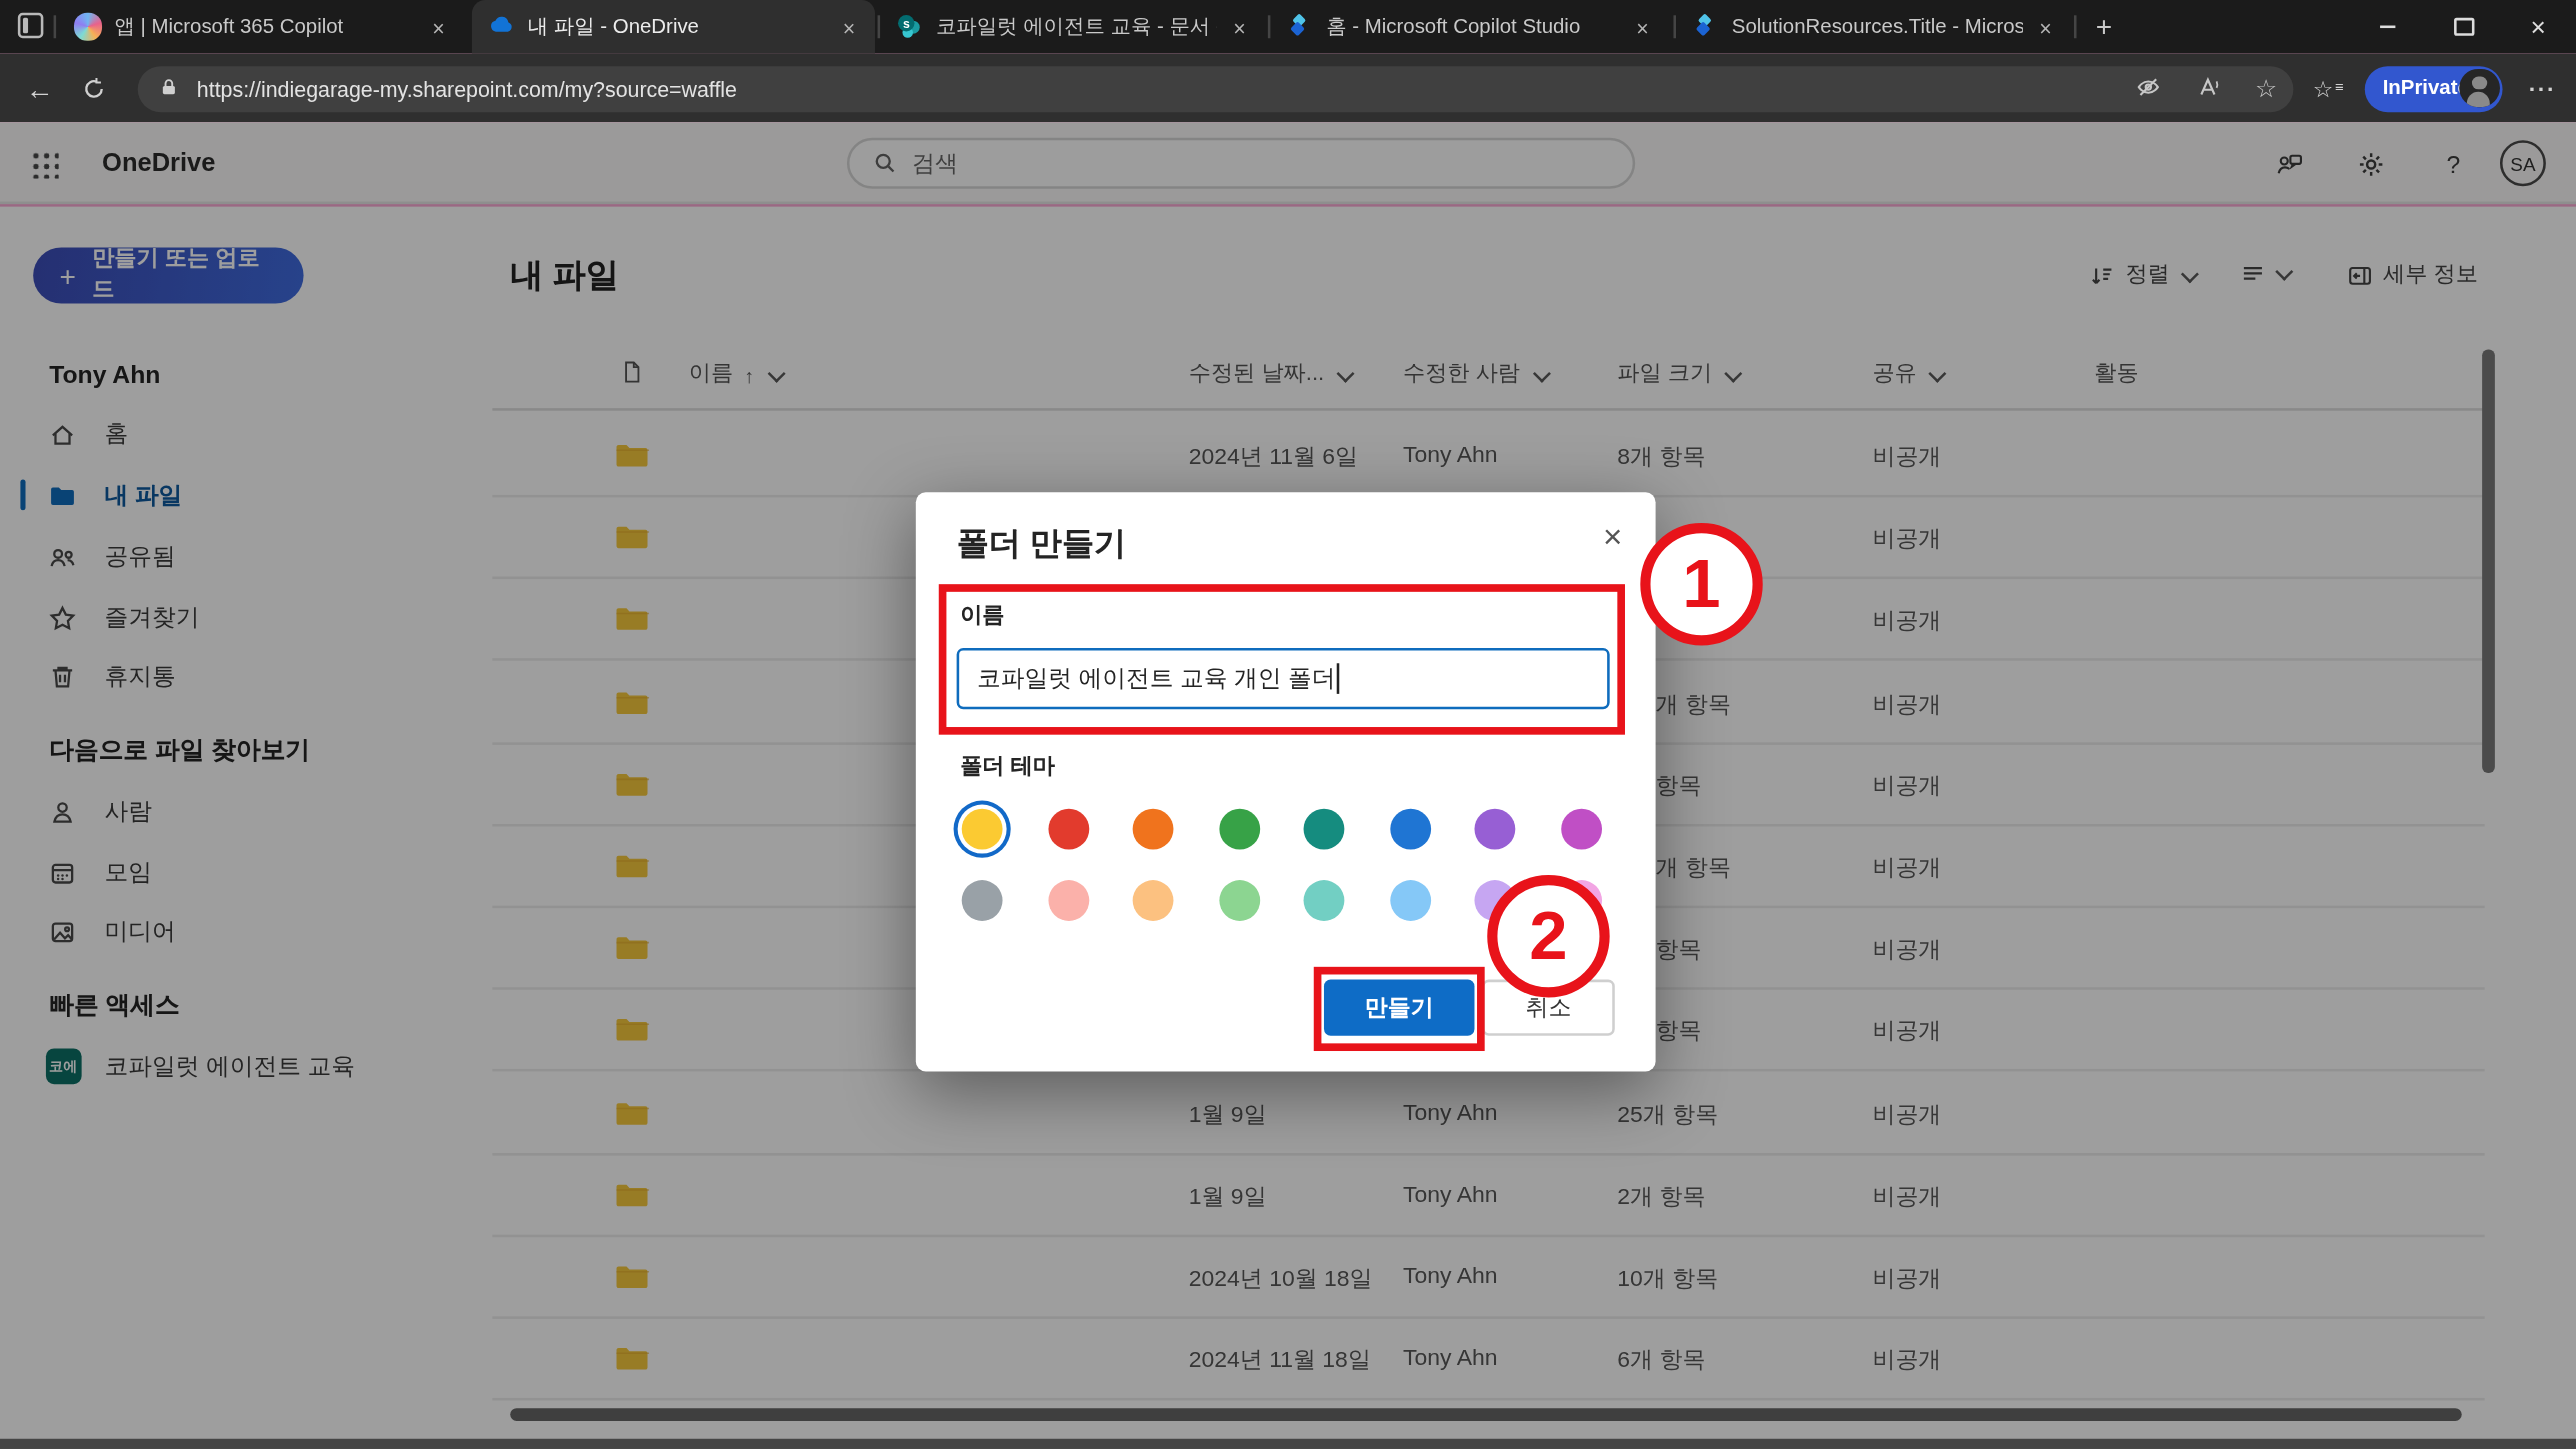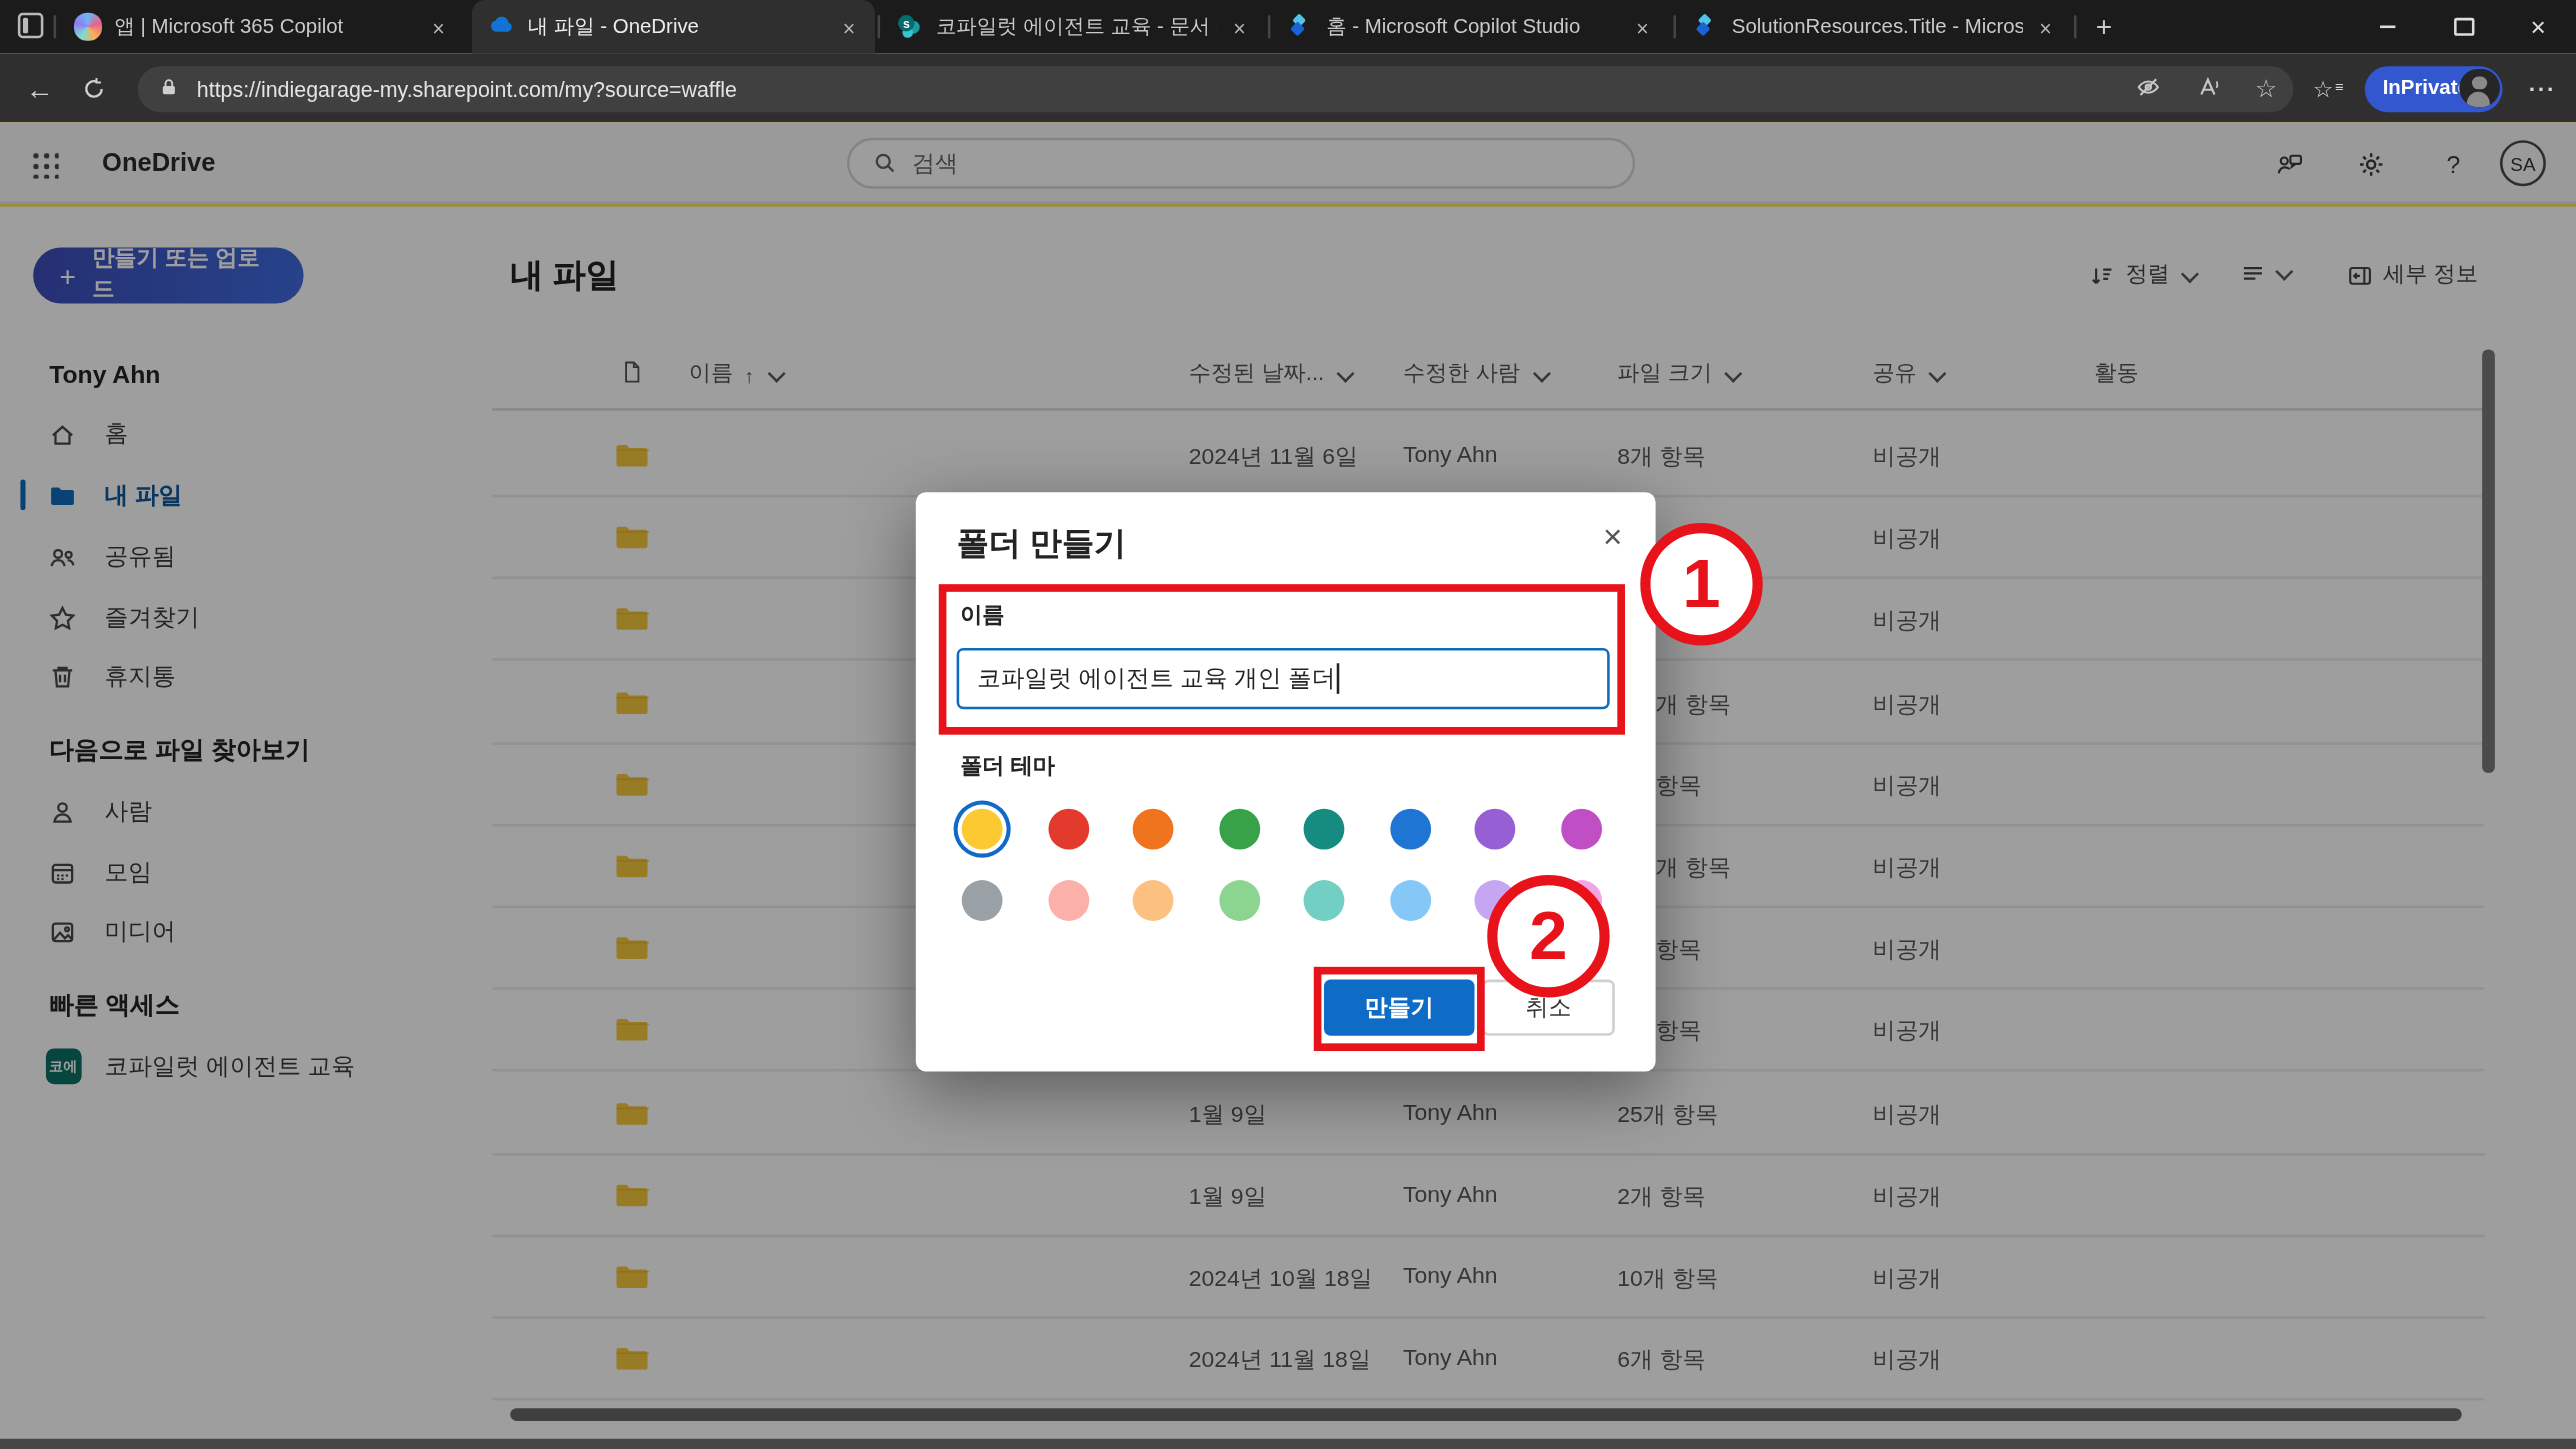--- a/index.html
+++ b/index.html
@@ -1,16 +1,16 @@
 <!DOCTYPE html>
 <html style="font-size:10.3px"><head>
 <meta charset="utf-8">
 <style>
   html,body{margin:0;padding:0;background:#111;}
-  #stage{position:relative;width:2576px;height:1449px;overflow:hidden;background:#fde047;}
+  #stage{position:relative;width:2576px;height:1449px;overflow:hidden;background:#f9a8d4;}
   #app{position:absolute;left:0;top:0;width:1010px;height:568px;transform:scale(2.551);transform-origin:0 0;
        font-family:"Liberation Sans","DejaVu Sans",sans-serif;-webkit-font-smoothing:antialiased;}
   
   .tabbar{position:absolute;left:0;top:0;width:1010px;height:21px;background:#1b1b1b;}
   .tab{position:absolute;top:0;height:21px;display:flex;align-items:center;gap:5.2px;padding:0 6.4px;
        color:#c9c9c9;font-size:8px;box-sizing:border-box;}
   .tab .t-title{flex:1;overflow:hidden;white-space:nowrap;text-overflow:clip;}
   .tab.active{background:#2f2f2f;border-radius:5.2px 5.2px 0 0;color:#ececec;}
   .tab .t-close{color:#b5b5b5;font-size:8.4px;flex:0 0 auto;padding:0 1.3px;}
   .tab-divider{position:absolute;top:5.8px;width:0.6px;height:9.7px;background:#454545;}

